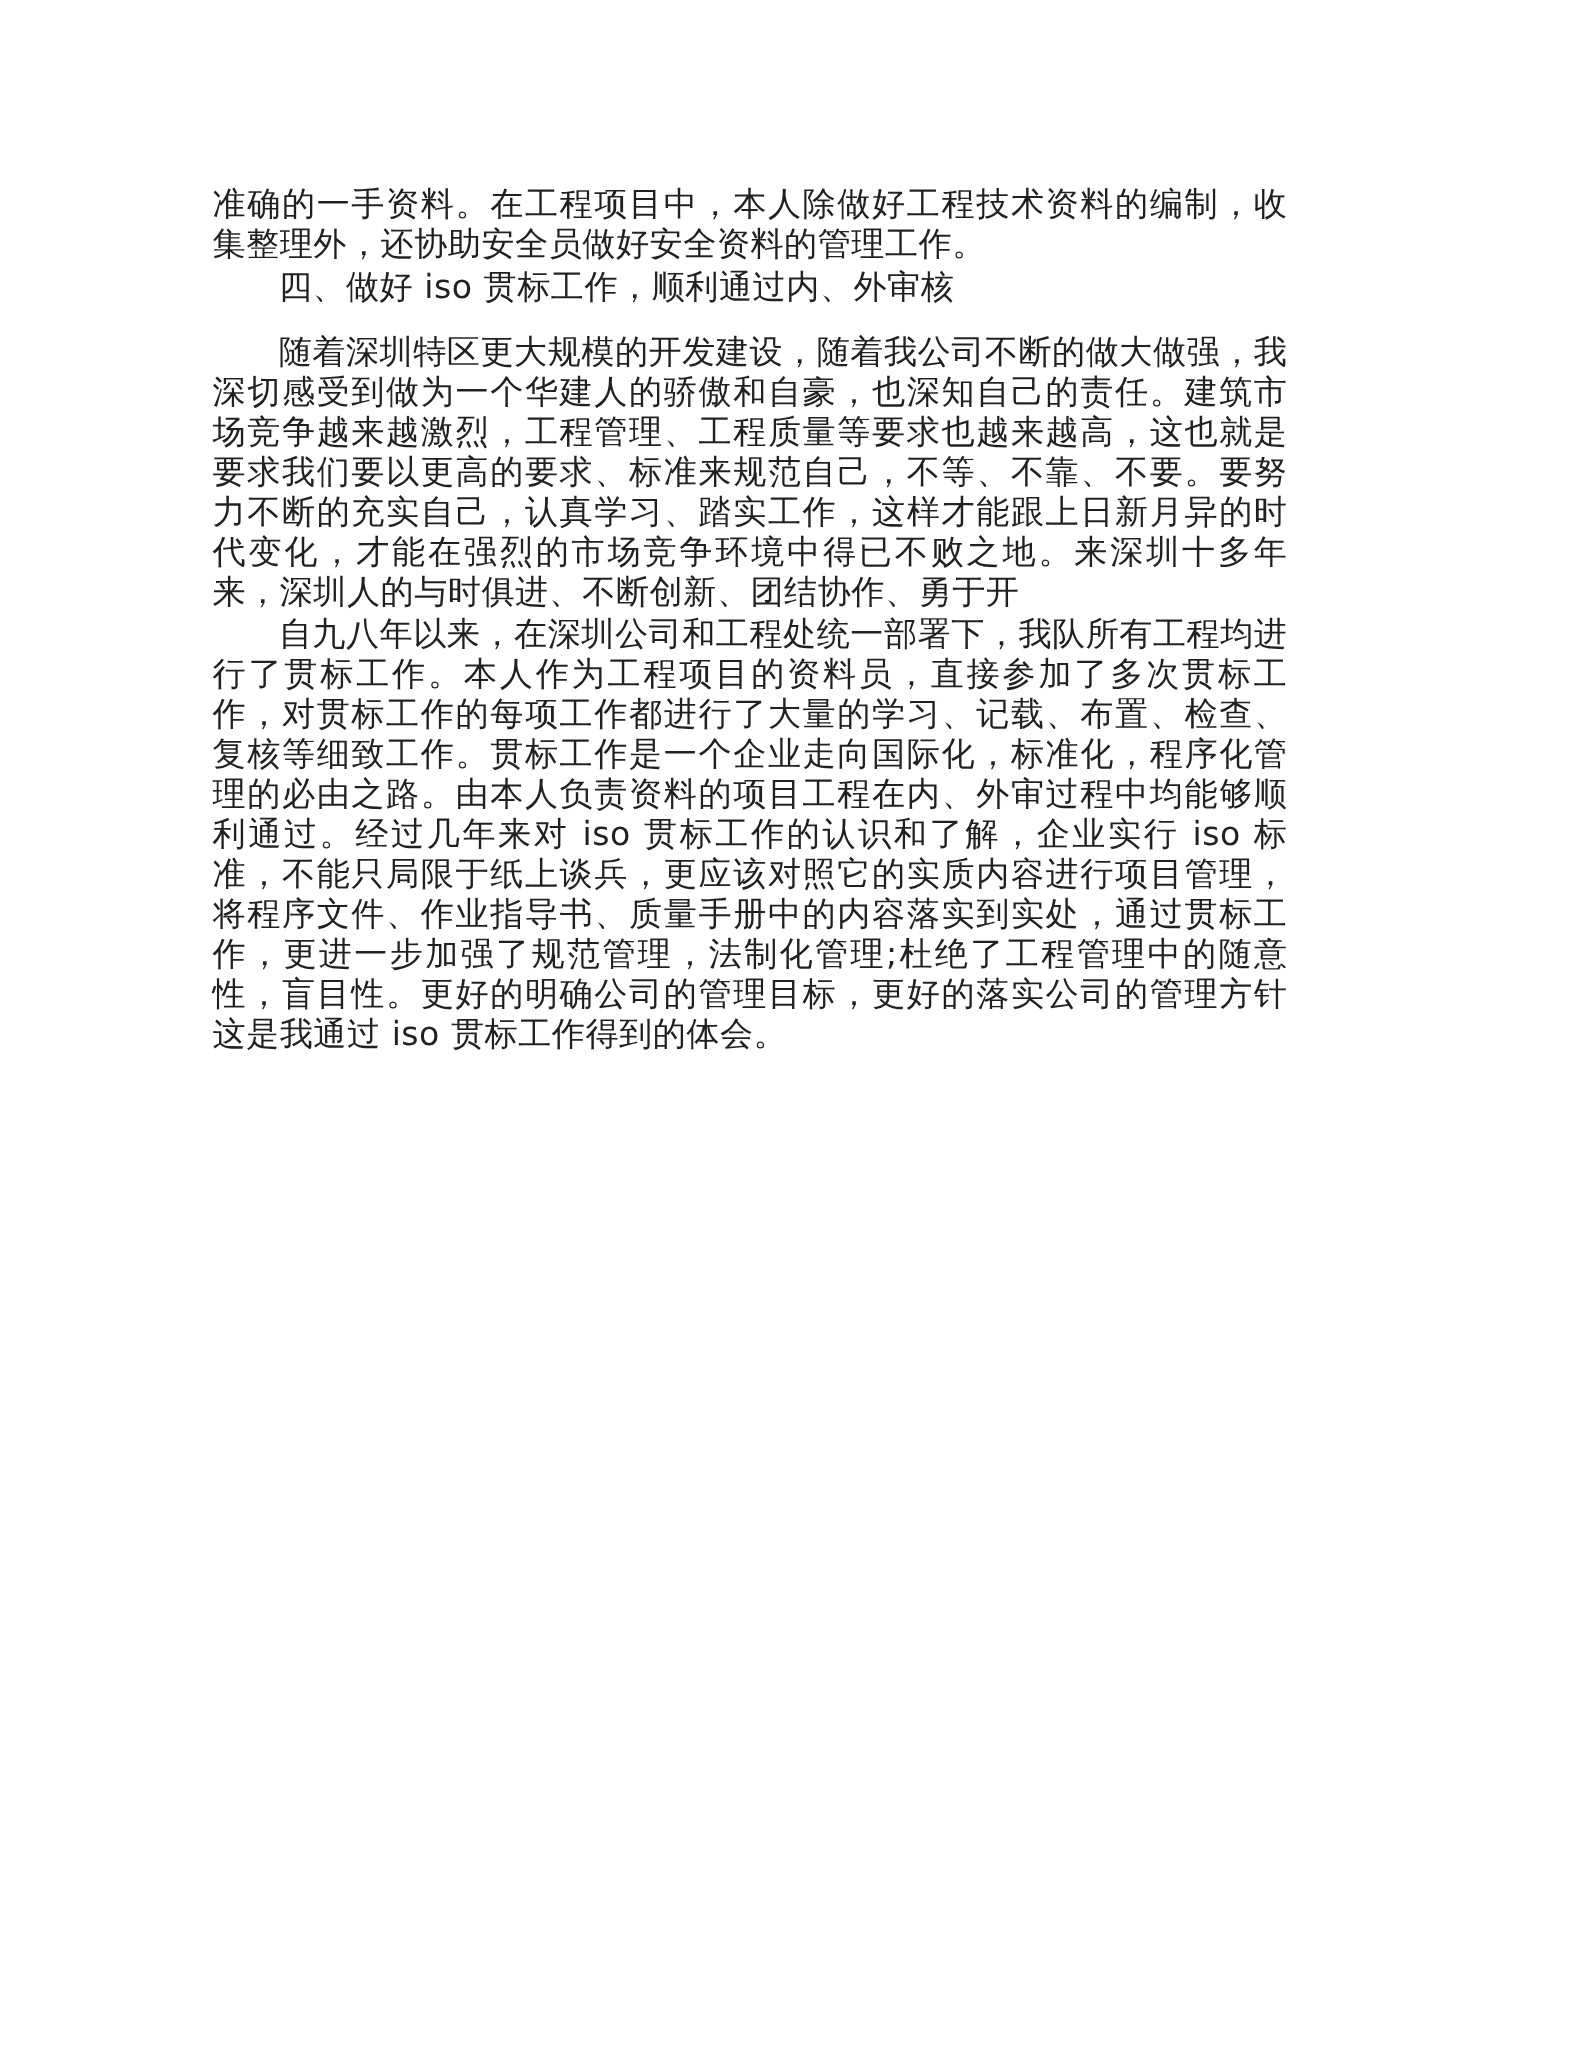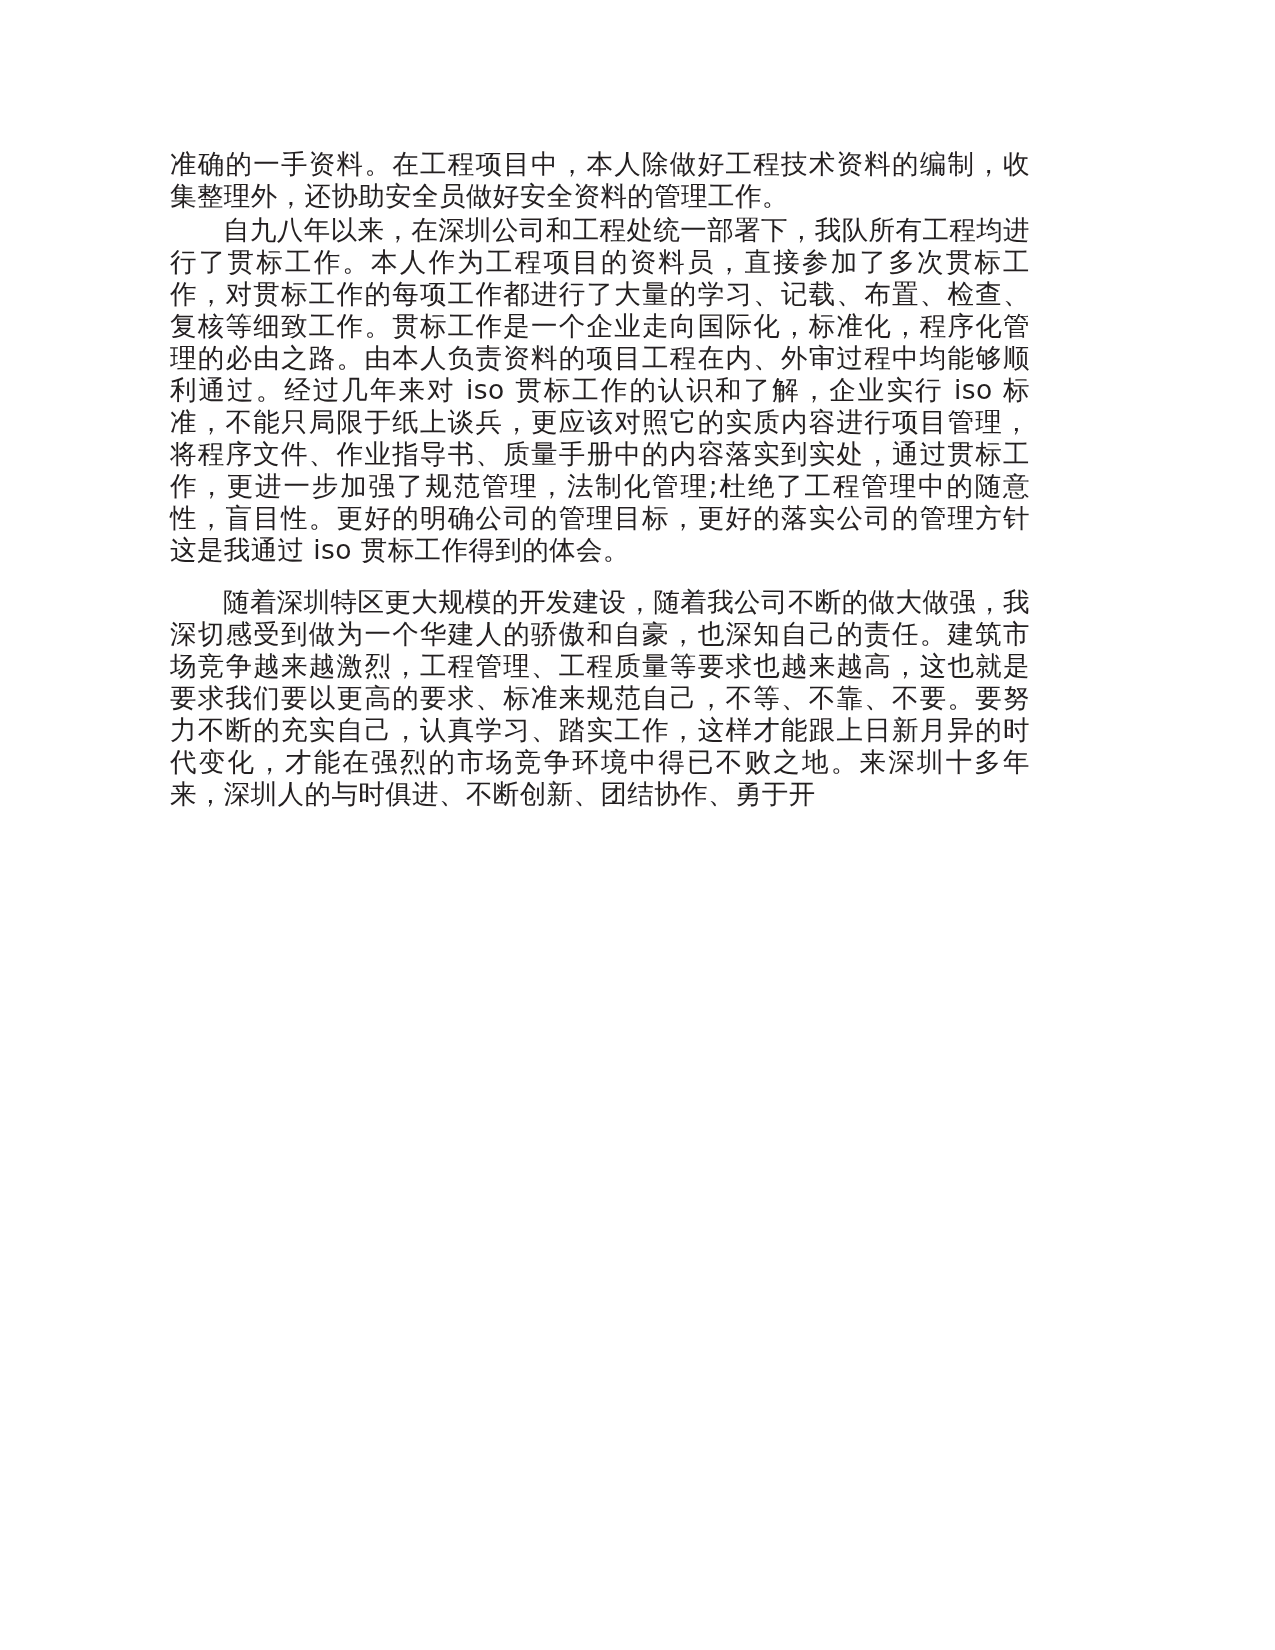--- a/index.html
+++ b/index.html
@@ -43,16 +43,17 @@
   .gap-med {
     margin-top: 20px;
   }
 </style>
 </head>
 <body>
 
 <div class="page">
   <div class="content">
     <p class="para">准确的一手资料。在工程项目中，本人除做好工程技术资料的编制，收集整理外，还协助安全员做好安全资料的管理工作。</p>
+    <p class="para indent gap-small">四、做好 iso 贯标工作，顺利通过内、外审核</p>
+    <p class="para indent gap-med">随着深圳特区更大规模的开发建设，随着我公司不断的做大做强，我深切感受到做为一个华建人的骄傲和自豪，也深知自己的责任。建筑市场竞争越来越激烈，工程管理、工程质量等要求也越来越高，这也就是要求我们要以更高的要求、标准来规范自己，不等、不靠、不要。要努力不断的充实自己，认真学习、踏实工作，这样才能跟上日新月异的时代变化，才能在强烈的市场竞争环境中得已不败之地。来深圳十多年来，深圳人的与时俱进、不断创新、团结协作、勇于开</p>
     <p class="para indent gap-small">自九八年以来，在深圳公司和工程处统一部署下，我队所有工程均进行了贯标工作。本人作为工程项目的资料员，直接参加了多次贯标工作，对贯标工作的每项工作都进行了大量的学习、记载、布置、检查、复核等细致工作。贯标工作是一个企业走向国际化，标准化，程序化管理的必由之路。由本人负责资料的项目工程在内、外审过程中均能够顺利通过。经过几年来对 iso 贯标工作的认识和了解，企业实行 iso 标准，不能只局限于纸上谈兵，更应该对照它的实质内容进行项目管理，将程序文件、作业指导书、质量手册中的内容落实到实处，通过贯标工作，更进一步加强了规范管理，法制化管理;杜绝了工程管理中的随意性，盲目性。更好的明确公司的管理目标，更好的落实公司的管理方针这是我通过 iso 贯标工作得到的体会。</p>
-    <p class="para indent gap-med">随着深圳特区更大规模的开发建设，随着我公司不断的做大做强，我深切感受到做为一个华建人的骄傲和自豪，也深知自己的责任。建筑市场竞争越来越激烈，工程管理、工程质量等要求也越来越高，这也就是要求我们要以更高的要求、标准来规范自己，不等、不靠、不要。要努力不断的充实自己，认真学习、踏实工作，这样才能跟上日新月异的时代变化，才能在强烈的市场竞争环境中得已不败之地。来深圳十多年来，深圳人的与时俱进、不断创新、团结协作、勇于开</p>
   </div>
 </div>
 
 </body></html>

